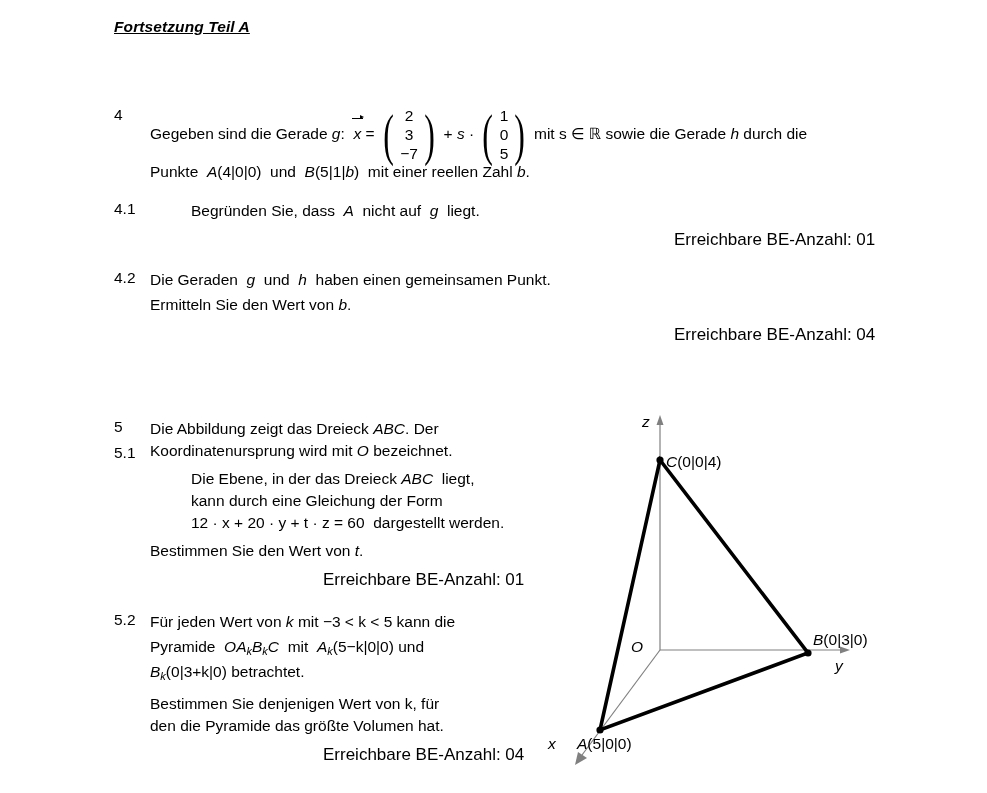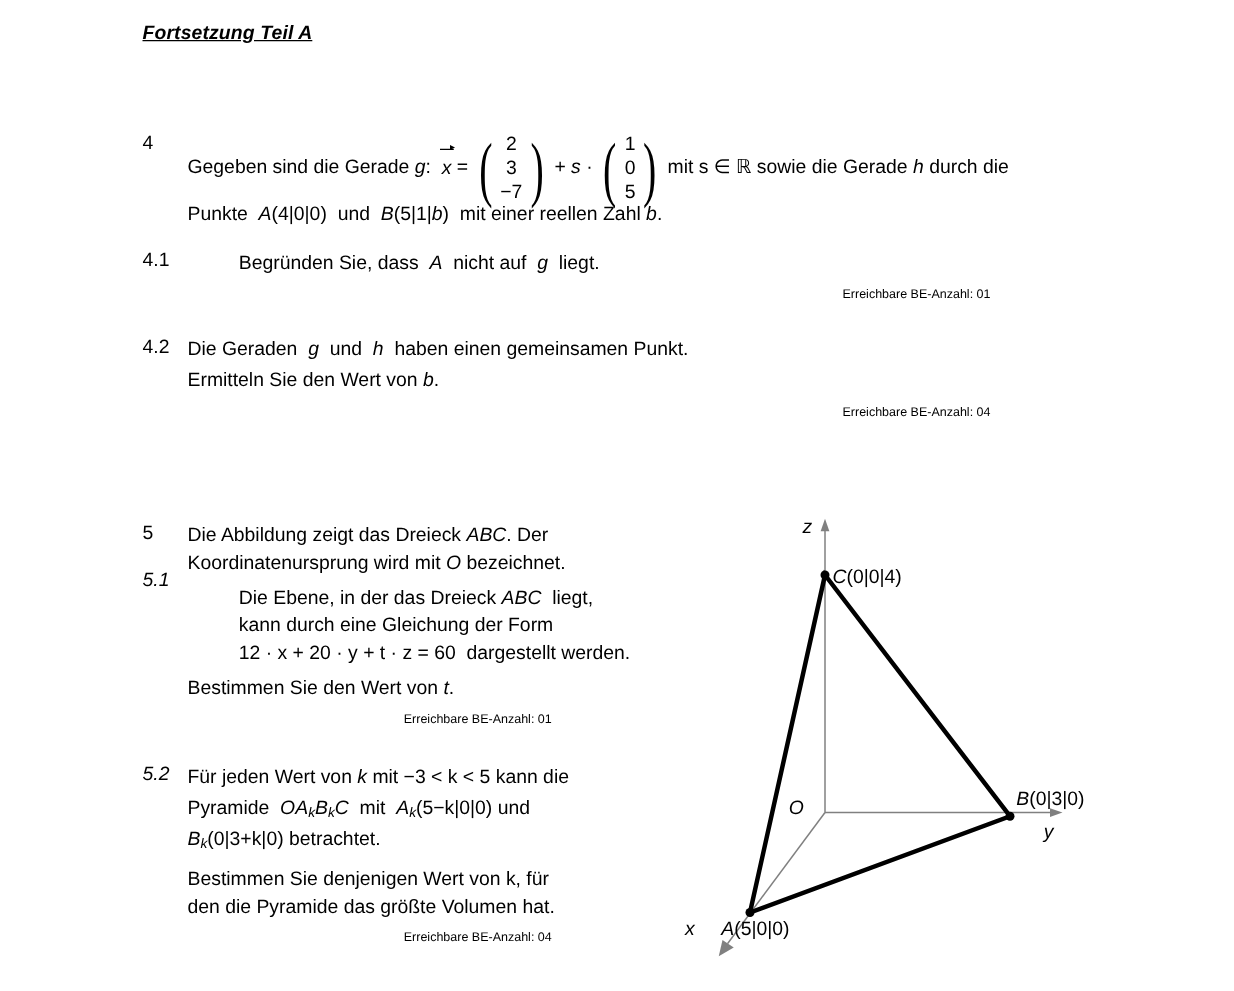--- a/index.html
+++ b/index.html
@@ -38,21 +38,21 @@
   }
   .txt {
     position: absolute;
     font-family: "Liberation Sans", sans-serif;
     font-size: 15.5px;
     line-height: 22px;
   }
   .be {
     position: absolute;
     font-family: "Liberation Sans", sans-serif;
-    font-size: 10px;
+    font-size: 17px;
   }
   .mi { font-style: italic; font-family: "Liberation Sans", sans-serif; }
   .sub { font-size: 11px; vertical-align: -0.25em; font-style: italic;}
 
   
   .vecwrap {
     display: inline-flex;
     align-items: center;
     vertical-align: middle;
     position: relative;
@@ -190,32 +190,32 @@
     <span>Ermitteln Sie den Wert von</span>&nbsp;<span class="mi">b</span><span>.</span>
   </div>
   <div class="be" style="left:674px; top:325px;">Erreichbare BE-Anzahl: 04</div>
 
   <div class="num" style="left:114px; top:418px;">5</div>
   <div class="txt" style="left:150px; top:418px; width:400px;">
     <span>Die Abbildung zeigt das Dreieck</span>&nbsp;<span class="mi">ABC</span><span>. Der</span><br>
     <span>Koordinatenursprung wird mit</span>&nbsp;<span class="mi">O</span>&nbsp;<span>bezeichnet.</span>
   </div>
 
-  <div class="num" style="left:114px; top:456px;font-style:italic;">5.1</div>
+  <div class="num" style="left:114px; top:444px;">5.1</div>
   <div class="txt" style="left:150px; top:468px; width:400px;margin-left:41px;">
     <span>Die Ebene, in der das Dreieck</span>&nbsp;<span class="mi">ABC</span>&nbsp;&nbsp;<span>liegt,</span><br>
     <span>kann   durch   eine   Gleichung   der   Form</span><br>
     <span class="mi" style="font-style:normal;">12 · x + 20 · y + t · z = 60</span>&nbsp;&nbsp;<span>dargestellt werden.</span>
   </div>
   <div class="txt" style="left:150px; top:540px;text-align:right;">
     <span>Bestimmen Sie den Wert von</span>&nbsp;<span class="mi">t</span><span>.</span>
   </div>
   <div class="be" style="left:323px; top:570px;">Erreichbare BE-Anzahl: 01</div>
 
-  <div class="num" style="left:114px; top:611px;font-style:italic;">5.2</div>
+  <div class="num" style="left:114px; top:611px;">5.2</div>
   <div class="txt" style="left:150px; top:611px; width:400px;">
     <span>Für jeden Wert von</span>&nbsp;<span class="mi">k</span>&nbsp;<span>mit</span>&nbsp;<span class="mi" style="font-style:normal;">−3 &lt; k &lt; 5</span>&nbsp;<span>kann die</span>
   </div>
   <div class="txt" style="left:150px; top:636px; width:400px;">
     <span>Pyramide</span>&nbsp;&nbsp;<span class="mi">OA</span><span class="sub">k</span><span class="mi">B</span><span class="sub">k</span><span class="mi">C</span>&nbsp;&nbsp;<span>mit</span>&nbsp;&nbsp;<span class="mi">A</span><span class="sub">k</span><span>(5−k|0|0)</span>&nbsp;<span>und</span>
   </div>
   <div class="txt" style="left:150px; top:661px; width:400px;">
     <span class="mi">B</span><span class="sub">k</span><span>(0|3+k|0)</span>&nbsp;<span>betrachtet.</span>
   </div>
   <div class="txt" style="left:150px; top:693px; width:400px;">

